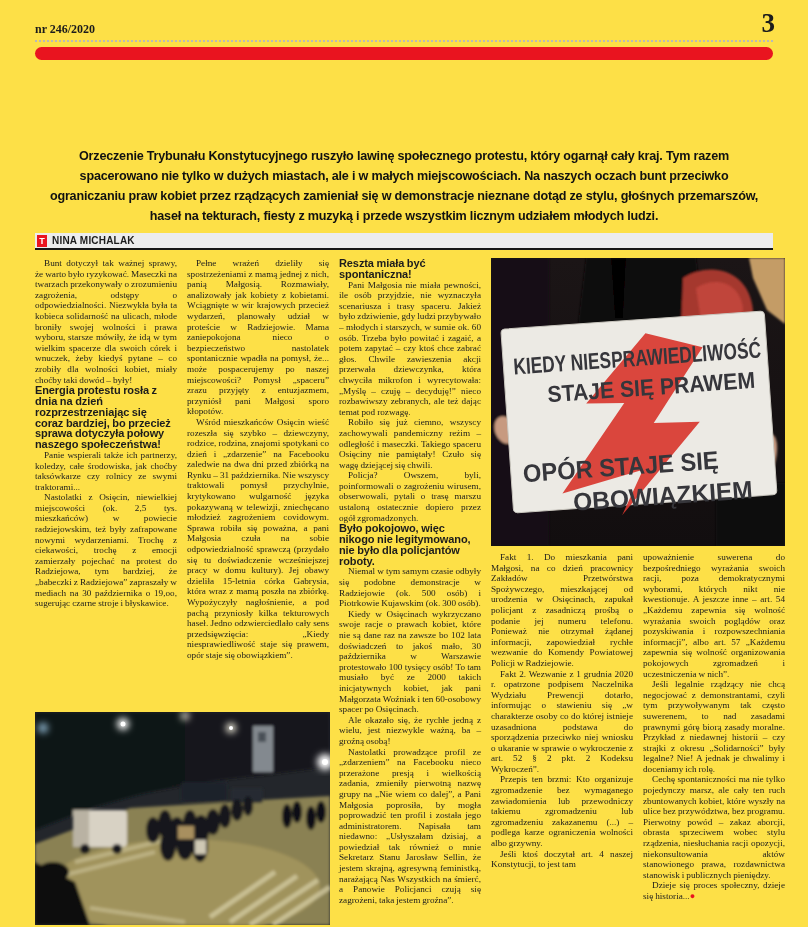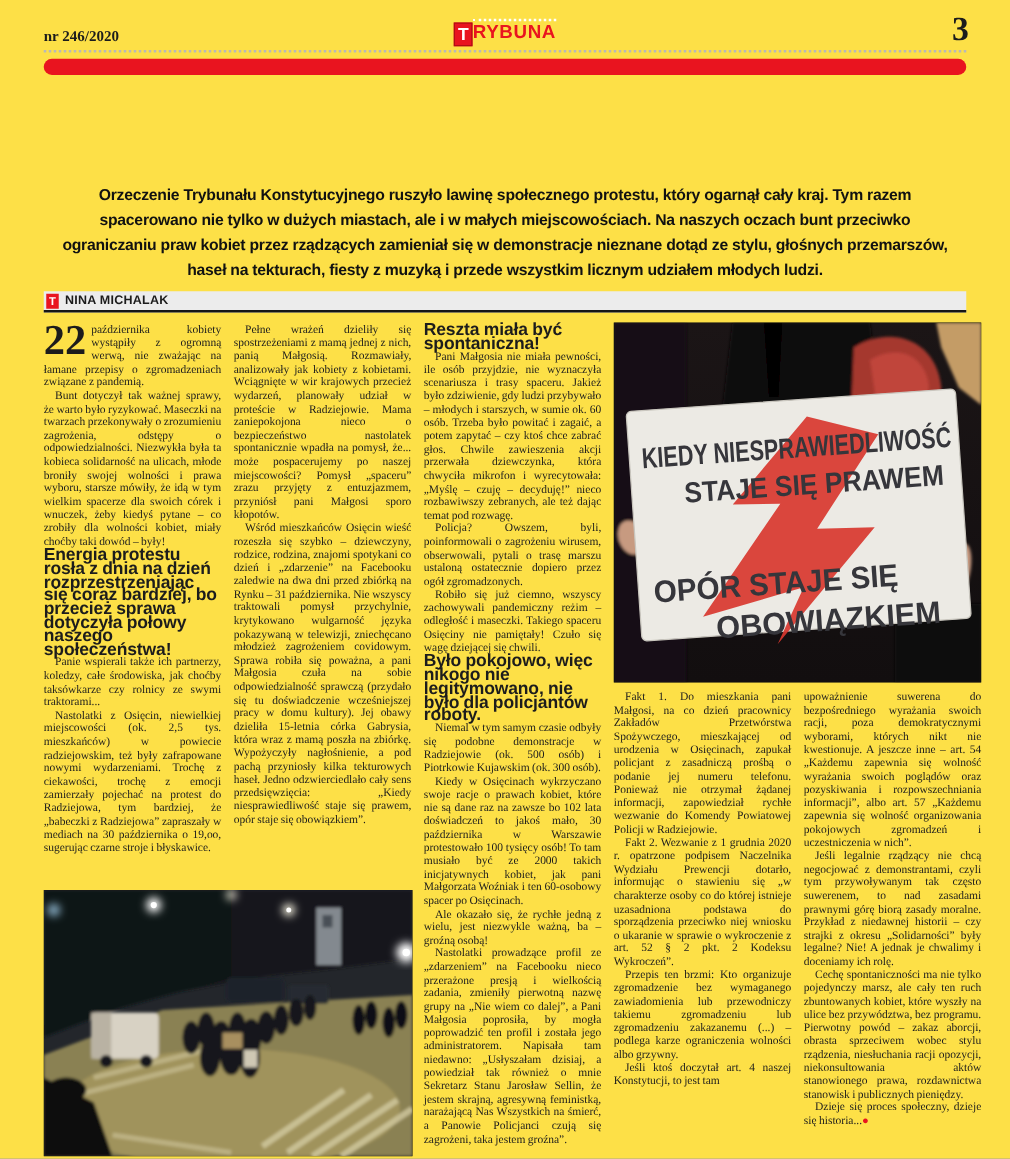--- a/index.html
+++ b/index.html
@@ -33,73 +33,69 @@
     border-bottom:2px solid #161616;display:flex;align-items:center;gap:5px;padding-left:2px;box-sizing:border-box;}
   .byline .tbox{display:inline-block;background:#e9141f;color:#fff;width:10px;height:12px;line-height:12px;
     font-size:9px;font-weight:bold;text-align:center;font-family:"Liberation Sans",sans-serif;}
   .byline .name{font-family:"Liberation Sans","DejaVu Sans",sans-serif;font-weight:bold;font-size:10px;letter-spacing:.2px;}
   
   .col{position:absolute;width:142px;font-size:9.2px;line-height:10.6px;text-align:justify;
     word-spacing:-0.3px;hyphens:auto;-webkit-hyphens:auto;}
   .col p{margin:0;}
   .col p.ind{text-indent:9px;}
   .subhead{font-family:"Liberation Sans","DejaVu Sans",sans-serif;font-weight:bold;
-    font-size:14px;line-height:10.8px;letter-spacing:-.1px;margin:5px 0 4px 0;text-align:left;}
+    font-size:11px;line-height:10.8px;letter-spacing:-.1px;margin:5px 0 4px 0;text-align:left;}
   .dropcap{float:left;font-weight:bold;font-size:34px;line-height:27px;margin:1px 4px 0 0;
     font-family:"Liberation Serif","DejaVu Serif",serif;}
   #col1{left:35px;top:258px;}
   #col2{left:187px;top:258px;}
   #col3{left:339px;top:258px;}
   #col4{left:491px;top:552px;}
   #col5{left:643px;top:552px;}
   .end-dot{color:#e9141f;font-size:9px;}
   
   .photo{position:absolute;overflow:hidden;background:#111;}
   #photo-banner{left:491px;top:258px;width:294px;height:288px;}
   #photo-street{left:35px;top:712px;width:295px;height:213px;}
   .photo svg{display:block;}
 </style>
 </head>
 <body>
 
 <div class="page">
 
   <div class="issue">nr 246/2020</div>
-  <div class="masthead">
-    <span class="tbox">T</span><span class="rest">RYBUNA</span>
-  </div>
   <div class="pagenum">3</div>
   <div class="dotrule"></div>
   <div class="redbar"></div>
 
   <div class="lead">Orzeczenie Trybunału Konstytucyjnego ruszyło lawinę społecznego protestu, który ogarnął cały kraj. Tym razem spacerowano nie tylko w dużych miastach, ale i w małych miejscowościach. Na naszych oczach bunt przeciwko ograniczaniu praw kobiet przez rządzących zamieniał się w demonstracje nieznane dotąd ze stylu, głośnych przemarszów, haseł na tekturach, fiesty z muzyką i przede wszystkim licznym udziałem młodych ludzi.</div>
 
   <div class="byline">
     <span class="tbox">T</span>
     <span class="name">NINA MICHALAK</span>
   </div>
 
   <div class="col" id="col1">
-    <p><span class="dropcap">22</span><span>października kobiety wystąpiły z ogromną werwą, nie zważając na łamane przepisy o zgromadzeniach związane z pandemią.</span></p>
     <p class="ind">Bunt dotyczył tak ważnej sprawy, że warto było ryzykować. Maseczki na twarzach przekonywały o zrozumieniu zagrożenia, odstępy o odpowiedzialności. Niezwykła była ta kobieca solidarność na ulicach, młode broniły swojej wolności i prawa wyboru, starsze mówiły, że idą w tym wielkim spacerze dla swoich córek i wnuczek, żeby kiedyś pytane – co zrobiły dla wolności kobiet, miały choćby taki dowód – były!</p>
     <p class="subhead">Energia protestu rosła z dnia na dzień rozprzestrzeniając się coraz bardziej, bo przecież sprawa dotyczyła połowy naszego społeczeństwa!</p>
     <p class="ind">Panie wspierali także ich partnerzy, koledzy, całe środowiska, jak choćby taksówkarze czy rolnicy ze swymi traktorami...</p>
     <p class="ind">Nastolatki z Osięcin, niewielkiej miejscowości (ok. 2,5 tys. mieszkańców) w powiecie radziejowskim, też były zafrapowane nowymi wydarzeniami. Trochę z ciekawości, trochę z emocji zamierzały pojechać na protest do Radziejowa, tym bardziej, że „babeczki z Radziejowa” zapraszały w mediach na 30 października o 19,oo, sugerując czarne stroje i błyskawice.</p>
   </div>
 
   <div class="col" id="col2">
     <p class="ind">Pełne wrażeń dzieliły się spostrzeżeniami z mamą jednej z nich, panią Małgosią. Rozmawiały, analizowały jak kobiety z kobietami. Wciągnięte w wir krajowych przecież wydarzeń, planowały udział w proteście w Radziejowie. Mama zaniepokojona nieco o bezpieczeństwo nastolatek spontanicznie wpadła na pomysł, że... może pospacerujemy po naszej miejscowości? Pomysł „spaceru” zrazu przyjęty z entuzjazmem, przyniósł pani Małgosi sporo kłopotów.</p>
     <p class="ind">Wśród mieszkańców Osięcin wieść rozeszła się szybko – dziewczyny, rodzice, rodzina, znajomi spotykani co dzień i „zdarzenie” na Facebooku zaledwie na dwa dni przed zbiórką na Rynku – 31 października. Nie wszyscy traktowali pomysł przychylnie, krytykowano wulgarność języka pokazywaną w telewizji, zniechęcano młodzież zagrożeniem covidowym. Sprawa robiła się poważna, a pani Małgosia czuła na sobie odpowiedzialność sprawczą (przydało się tu doświadczenie wcześniejszej pracy w domu kultury). Jej obawy dzieliła 15-letnia córka Gabrysia, która wraz z mamą poszła na zbiórkę. Wypożyczyły nagłośnienie, a pod pachą przyniosły kilka tekturowych haseł. Jedno odzwierciedlało cały sens przedsięwzięcia: „Kiedy niesprawiedliwość staje się prawem, opór staje się obowiązkiem”.</p>
   </div>
 
   <div class="col" id="col3">
     <p class="subhead" style="margin-top:0">Reszta miała być spontaniczna!</p>
     <p class="ind">Pani Małgosia nie miała pewności, ile osób przyjdzie, nie wyznaczyła scenariusza i trasy spaceru. Jakież było zdziwienie, gdy ludzi przybywało – młodych i starszych, w sumie ok. 60 osób. Trzeba było powitać i zagaić, a potem zapytać – czy ktoś chce zabrać głos. Chwile zawieszenia akcji przerwała dziewczynka, która chwyciła mikrofon i wyrecytowała: „Myślę – czuję – decyduję!” nieco rozbawiwszy zebranych, ale też dając temat pod rozwagę.</p>
+    <p class="ind">Robiło się już ciemno, wszyscy zachowywali pandemiczny reżim – odległość i maseczki. Takiego spaceru Osięciny nie pamiętały! Czuło się wagę dziejącej się chwili.</p>
     <p class="ind">Policja? Owszem, byli, poinformowali o zagrożeniu wirusem, obserwowali, pytali o trasę marszu ustaloną ostatecznie dopiero przez ogół zgromadzonych.</p>
-    <p class="ind">Robiło się już ciemno, wszyscy zachowywali pandemiczny reżim – odległość i maseczki. Takiego spaceru Osięciny nie pamiętały! Czuło się wagę dziejącej się chwili.</p>
     <p class="subhead">Było pokojowo, więc nikogo nie legitymowano, nie było dla policjantów roboty.</p>
     <p class="ind">Niemal w tym samym czasie odbyły się podobne demonstracje w Radziejowie (ok. 500 osób) i Piotrkowie Kujawskim (ok. 300 osób).</p>
     <p class="ind">Kiedy w Osięcinach wykrzyczano swoje racje o prawach kobiet, które nie są dane raz na zawsze bo 102 lata doświadczeń to jakoś mało, 30 października w Warszawie protestowało 100 tysięcy osób! To tam musiało być ze 2000 takich inicjatywnych kobiet, jak pani Małgorzata Woźniak i ten 60-osobowy spacer po Osięcinach.</p>
     <p class="ind">Ale okazało się, że rychłe jedną z wielu, jest niezwykle ważną, ba – groźną osobą!</p>
     <p class="ind">Nastolatki prowadzące profil ze „zdarzeniem” na Facebooku nieco przerażone presją i wielkością zadania, zmieniły pierwotną nazwę grupy na „Nie wiem co dalej”, a Pani Małgosia poprosiła, by mogła poprowadzić ten profil i została jego administratorem. Napisała tam niedawno: „Usłyszałam dzisiaj, a powiedział tak również o mnie Sekretarz Stanu Jarosław Sellin, że jestem skrajną, agresywną feministką, narażającą Nas Wszystkich na śmierć, a Panowie Policjanci czują się zagrożeni, taka jestem groźna”.</p>
   </div>
 
   <div class="col" id="col4">
     <p class="ind">Fakt 1. Do mieszkania pani Małgosi, na co dzień pracownicy Zakładów Przetwórstwa Spożywczego, mieszkającej od urodzenia w Osięcinach, zapukał policjant z zasadniczą prośbą o podanie jej numeru telefonu. Ponieważ nie otrzymał żądanej informacji, zapowiedział rychłe wezwanie do Komendy Powiatowej Policji w Radziejowie.</p>
     <p class="ind">Fakt 2. Wezwanie z 1 grudnia 2020 r. opatrzone podpisem Naczelnika Wydziału Prewencji dotarło, informując o stawieniu się „w charakterze osoby co do której istnieje uzasadniona podstawa do sporządzenia przeciwko niej wniosku o ukaranie w sprawie o wykroczenie z art. 52 § 2 pkt. 2 Kodeksu Wykroczeń”.</p>

